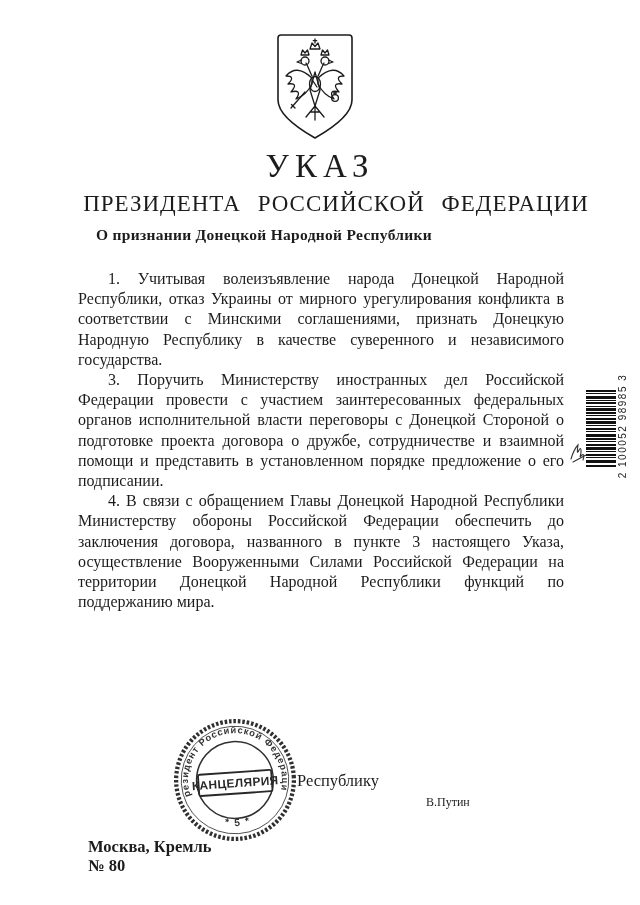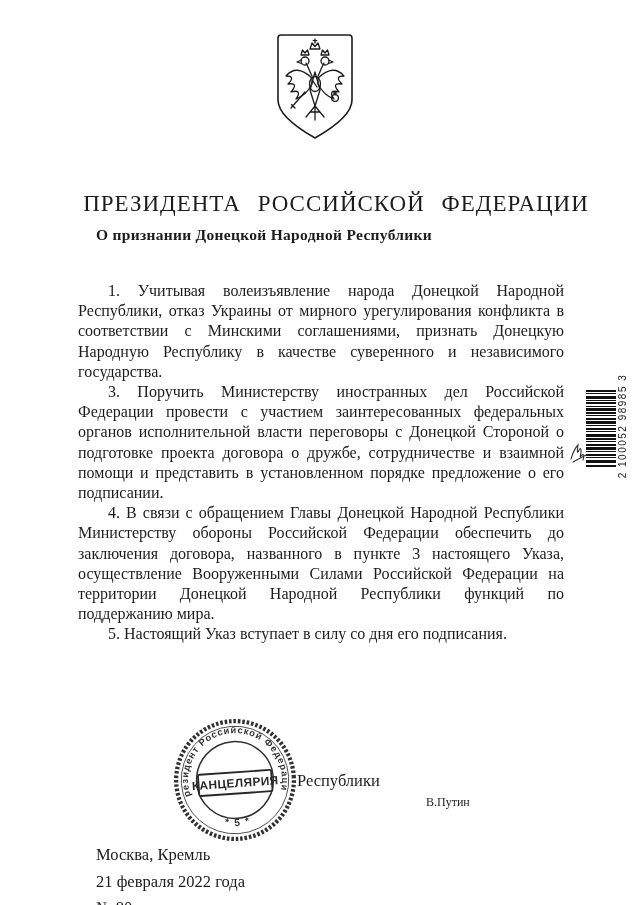--- a/index.html
+++ b/index.html
@@ -16,33 +16,33 @@
   .subtitle{
     position:absolute;left:0;top:191px;width:640px;text-align:center;
     font-size:23px;letter-spacing:1px;word-spacing:10px;padding-left:16px;
   }
   .subject{
     position:absolute;left:0;top:226px;width:528px;text-align:center;
     font-size:15.5px;font-weight:bold;letter-spacing:.3px;
   }
   .body{
     position:absolute;left:78px;top:269px;width:486px;
-    font-size:16px;line-height:20.2px;text-align:justify;margin-top:12px;
+    font-size:16px;line-height:20.2px;text-align:justify;
   }
   .body p{margin:0;text-indent:30px;}
   .stamp{
     position:absolute;left:171px;top:716px;width:128px;height:128px;
     transform:rotate(-4deg);opacity:.92;
   }
   .stamp svg{width:128px;height:128px;}
   .sig-line1{position:absolute;left:297px;top:771px;font-size:16.5px;}
   .sig-line2{position:absolute;left:239px;top:795px;font-size:16.5px;}
   .sig-name{position:absolute;left:426px;top:795px;font-size:12px;}
   .footer{position:absolute;left:88px;top:838px;font-size:16.5px;line-height:18.5px;}
-  .footer div{margin:8px;}
+  .footer div{margin:0;font-weight:bold;}
   .barcode{position:absolute;left:586px;top:390px;}
   .barcode-digits{
     position:absolute;left:622px;top:426px;
     transform:translate(-50%,-50%) rotate(-90deg);
     white-space:nowrap;font-size:10px;letter-spacing:1.5px;
     font-family:"Liberation Sans","DejaVu Sans",sans-serif;color:#222;
   }
   .squiggle{position:absolute;left:568px;top:441px;}
   .stamp-ring-text{
     font-family:"Liberation Sans","DejaVu Sans",sans-serif;
@@ -87,31 +87,31 @@
 
       <ellipse cx="44" cy="52" rx="5.5" ry="7.5"></ellipse>
       <path d="M42 49 L46 55"></path>
 
       <path d="M34 60 L20 76 M20.5 72.5 L24 76"></path>
       <circle cx="64" cy="66" r="3.4"></circle>
       <path d="M64 62.6 V60 M62.5 61 H65.5"></path>
     </svg>
   </div>
 
+  <div class="title">УКАЗ</div>
   <div class="subtitle">ПРЕЗИДЕНТА РОССИЙСКОЙ ФЕДЕРАЦИИ</div>
   <div class="subject">О признании Донецкой Народной Республики</div>
 
   <div class="body">
     <p>1. Учитывая волеизъявление народа Донецкой Народной Республики, отказ Украины от мирного урегулирования конфликта в соответствии с Минскими соглашениями, признать Донецкую Народную Республику в качестве суверенного и независимого государства.</p>
     <p>3. Поручить Министерству иностранных дел Российской Федерации провести с участием заинтересованных федеральных органов исполнительной власти переговоры с Донецкой Стороной о подготовке проекта договора о дружбе, сотрудничестве и взаимной помощи и представить в установленном порядке предложение о его подписании.</p>
     <p>4. В связи с обращением Главы Донецкой Народной Республики Министерству обороны Российской Федерации обеспечить до заключения договора, названного в пункте 3 настоящего Указа, осуществление Вооруженными Силами Российской Федерации на территории Донецкой Народной Республики функций по поддержанию мира.</p>
-    <p>5. Настоящий Указ вступает в силу со дня его подписания.</p>
   </div>
 
-  <div class="sig-line1">Республики</div>
+  <div class="sig-line1">Республику</div>
   <div class="sig-name">В.Путин</div>
 
   <div class="stamp">
     <svg viewBox="0 0 150 150">
       <circle cx="75" cy="75" r="69" fill="none" stroke="#1f1f1f" stroke-width="5" stroke-dasharray="3 2.2"></circle>
       <circle cx="75" cy="75" r="63" fill="none" stroke="#2a2a2a" stroke-width="1"></circle>
       <circle cx="75" cy="75" r="45" fill="none" stroke="#1f1f1f" stroke-width="1.8"></circle>
       <defs>
         <path id="ringTop" d="M 23.3 93.8 A 55 55 0 1 1 126.7 93.8" fill="none"></path>
         <path id="ringBottom" d="M 48 121.8 A 54 54 0 0 0 102 121.8" fill="none"></path>
@@ -122,21 +122,20 @@
       <text class="stamp-bottom-text">
         <textPath href="#ringBottom" startOffset="50%" text-anchor="middle">* 5 *</textPath>
       </text>
       <rect x="32" y="66" width="86" height="25" rx="2" fill="#ffffff" stroke="#161616" stroke-width="2.2"></rect>
       <text x="75" y="83.5" text-anchor="middle" class="stamp-center-text">КАНЦЕЛЯРИЯ</text>
     </svg>
   </div>
 
   <div class="footer">
     <div>Москва, Кремль</div>
-    <div>21 февраля 2022 года</div>
     <div>№ 80</div>
   </div>
 
   <div class="barcode">
     <svg width="32" height="78" viewBox="0 0 32 78">
       <g fill="#111">
         <rect x="0" y="0" width="30" height="2"></rect>
           <rect x="0" y="3" width="30" height="1"></rect>
         <rect x="0" y="6" width="30" height="3"></rect>
           <rect x="0" y="10" width="30" height="1"></rect>

